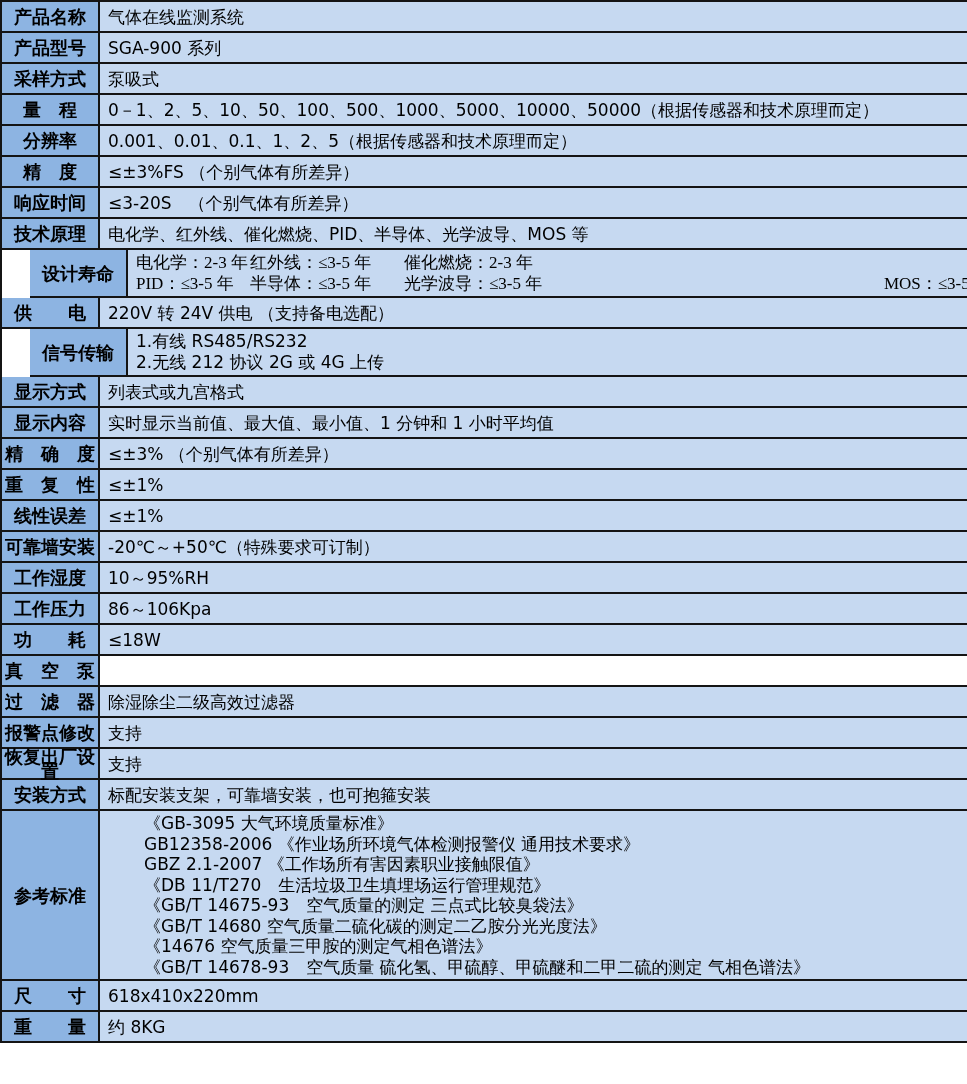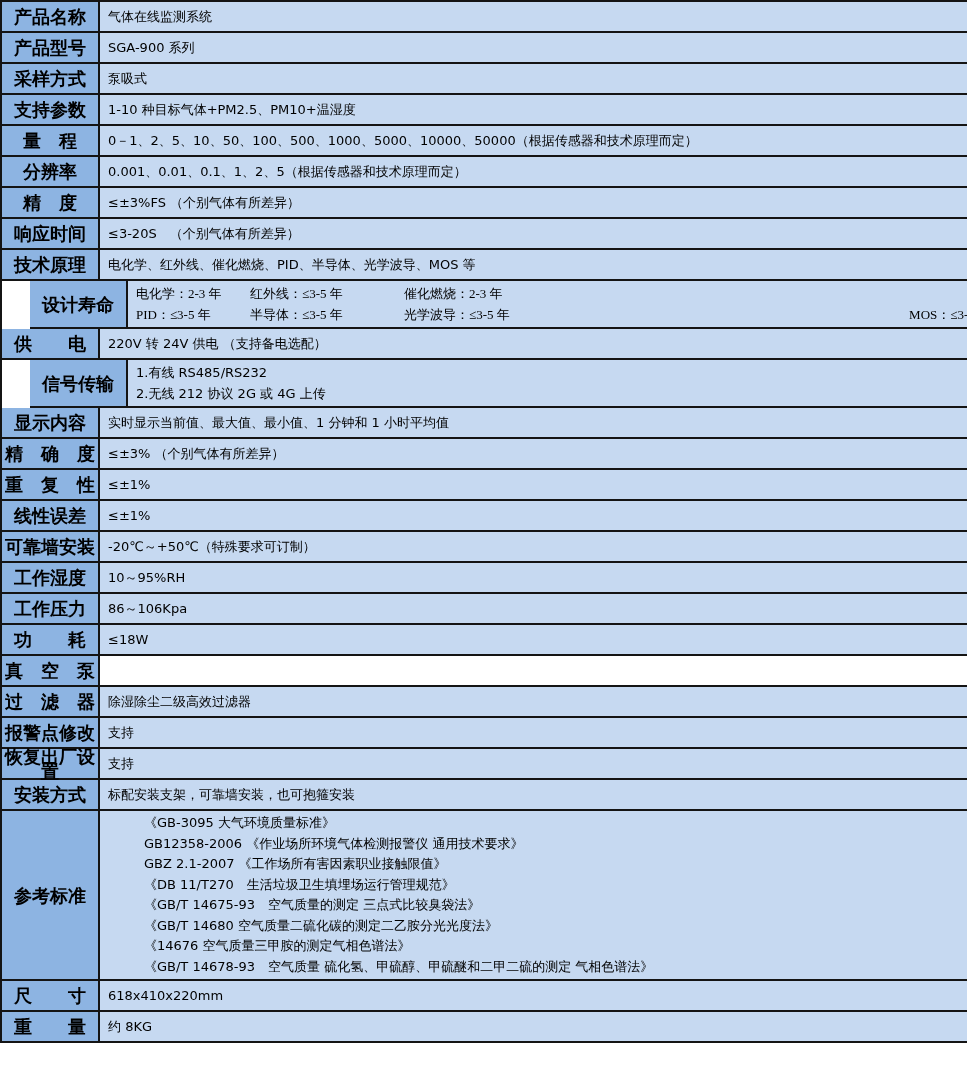--- a/index.html
+++ b/index.html
@@ -30,21 +30,21 @@
     line-height: 15px;
     white-space: pre-wrap;
     padding: 2px;
   }
   .cell.value {
     flex: 1 1 auto;
     background: var(--value-bg, #C6D9F1);
     display: flex;
     flex-direction: column;
     justify-content: center;
-    font-size: 13px;
+    font-size: 17px;
     padding: 2px 4px 2px 8px;
     min-width: 0;
   }
   .line {
     white-space: pre-wrap;
     line-height: 20px;
   }
   .row.single { height: 31px; }
   .row.double { min-height: 45px; margin-left: 28px; }
   .row.double .line { line-height: 21px; }
@@ -77,26 +77,20 @@
       </div>
   </div>
 
   <div class="row single">
     <div class="cell label">采样方式</div>
     <div class="cell value">
         <div class="line">泵吸式</div>
       </div>
   </div>
 
-  <div class="row single">
-    <div class="cell label">支持参数</div>
-    <div class="cell value">
-        <div class="line">1-10 种目标气体+PM2.5、PM10+温湿度</div>
-      </div>
-  </div>
 
   <div class="row single">
     <div class="cell label">量　程</div>
     <div class="cell value">
         <div class="line">0－1、2、5、10、50、100、500、1000、5000、10000、50000（根据传感器和技术原理而定）</div>
       </div>
   </div>
 
   <div class="row single">
     <div class="cell label">分辨率</div>
@@ -143,20 +137,26 @@
 
   <div class="row double">
     <div class="cell label">信号传输</div>
     <div class="cell value">
         <div class="line">1.有线 RS485/RS232</div>
         <div class="line">2.无线 212 协议 2G 或 4G 上传</div>
       </div>
   </div>
 
 
+  <div class="row single">
+    <div class="cell label">显示方式</div>
+    <div class="cell value">
+        <div class="line">列表式或九宫格式</div>
+      </div>
+  </div>
 
   <div class="row single">
     <div class="cell label">显示内容</div>
     <div class="cell value">
         <div class="line">实时显示当前值、最大值、最小值、1 分钟和 1 小时平均值</div>
       </div>
   </div>
 
   <div class="row single">
     <div class="cell label">精　确　度</div>

